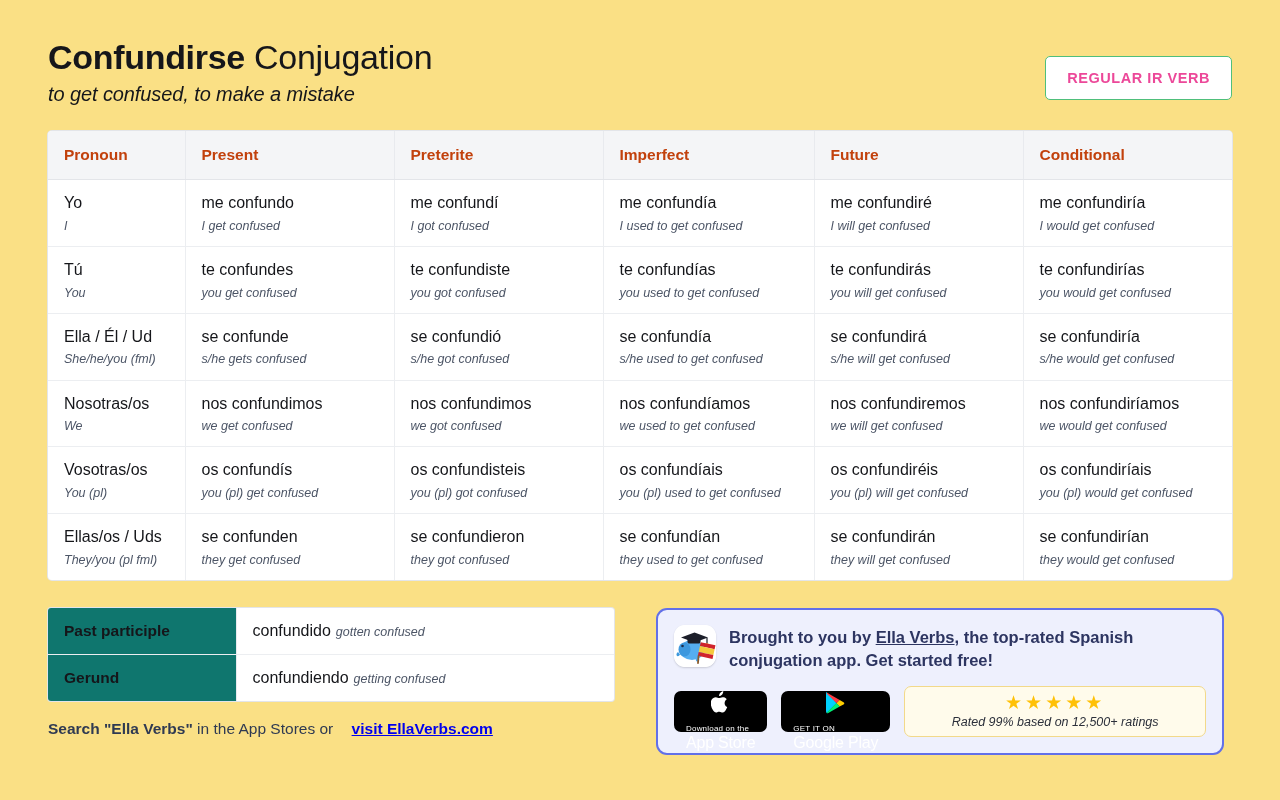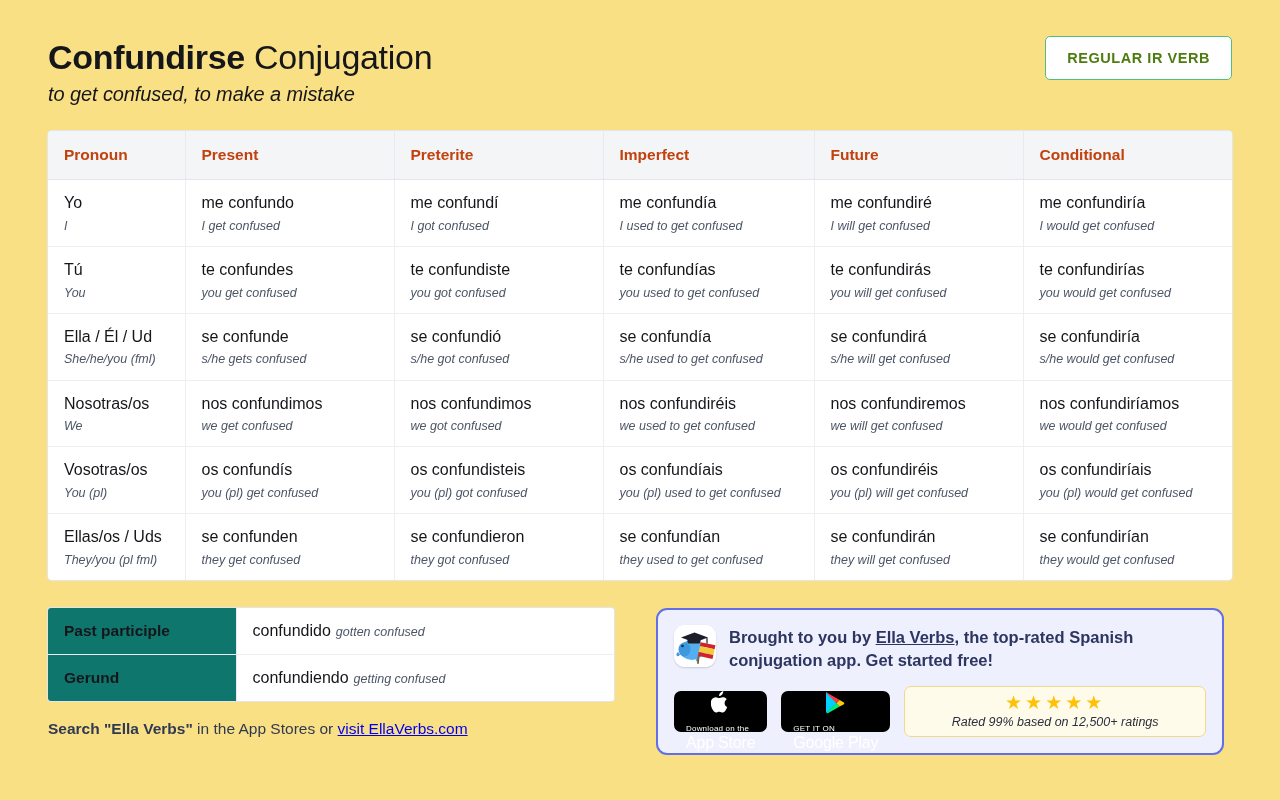--- a/index.html
+++ b/index.html
@@ -10,23 +10,23 @@
     overflow: hidden;
   }
   .page { position: relative; width: 1280px; height: 628px; padding: 0 48px; }
 
   
   .header { padding-top: 38px; position: relative; }
   .title { font-size: 34px; color: #15161a; letter-spacing: -0.3px; line-height: 1.12; font-weight: 400; }
   .title .verb { font-weight: 700; }
   .subtitle { font-size: 20px; font-style: italic; color: #15161a; margin-top: 7px; letter-spacing: -0.1px; }
   .verb-badge {
-    position: absolute; right: 0; top: 36px;
+    position: absolute; right: 0; top: 56px;
     background: #ffffff; border: 1.5px solid #4fbf7b; border-radius: 5px;
-    color: #4d7c0f; font-size: 14.5px; font-weight: 700; letter-spacing: 0.55px;
+    color: #ec4899; font-size: 14.5px; font-weight: 700; letter-spacing: 0.55px;
     padding: 13px 21px;
     margin-left: 20px;
   }
 
   
   .conj-wrap { margin-top: 25px; background: #fff; border-radius: 4px; overflow: hidden;
                box-shadow: 0 0 0 1px #e3e5e9; }
   table.conj { width: 100%; border-collapse: collapse; table-layout: fixed; }
   table.conj th {
     background: #f4f5f7; text-align: left; font-size: 15.5px; font-weight: 700;
@@ -51,21 +51,21 @@
   table.forms { width: 100%; border-collapse: collapse; background: #fff; border-radius: 3px;
                 overflow: hidden; box-shadow: 0 0 0 1px #e3e5e9; table-layout: fixed; }
   table.forms td { padding: 14px 16px; border-bottom: 1px solid #eceef1; }
   table.forms tr:last-child td { border-bottom: none; }
   td.form-label { width: 188px; background: #0f766e; font-size: 15.5px; font-weight: 700; color: #15161a;
                   border-right: 1px solid #e8eaee; }
   td.form-value { font-size: 16px; color: #15161a; }
   td.form-value .gl { font-size: 12.5px; font-style: italic; color: #4c5566; margin-left: 5px; }
   .search-line { margin-top: 19px; font-size: 15.5px; color: #2f3a52; }
   .search-line .b { font-weight: 700; }
-  .search-line .lnk { font-weight: 400; text-decoration: underline; }
+  .search-line .lnk { font-weight: 700; text-decoration: underline; margin-left: 14px; }
 
   
   .promo {
     width: 568px; background: #eef0fd; border: 2px solid #6270e8; border-radius: 11px;
     padding: 15px 16px 16px 16px;
   }
   .promo-top { display: flex; gap: 13px; align-items: flex-start; }
   .logo {
     width: 42px; height: 42px; background: #fff; border-radius: 11px; flex: 0 0 42px;
     box-shadow: 0 1px 2px rgba(0,0,0,.16); position: relative; overflow: hidden;
@@ -205,21 +205,21 @@
             </td>
           <td>
               <div class="es">nos confundimos</div>
               <div class="en">we get confused</div>
             </td>
           <td>
               <div class="es">nos confundimos</div>
               <div class="en">we got confused</div>
             </td>
           <td>
-              <div class="es">nos confundiréis</div>
+              <div class="es">nos confundíamos</div>
               <div class="en">we used to get confused</div>
             </td>
           <td>
               <div class="es">nos confundiremos</div>
               <div class="en">we will get confused</div>
             </td>
           <td>
               <div class="es">nos confundiríamos</div>
               <div class="en">we would get confused</div>
             </td>

